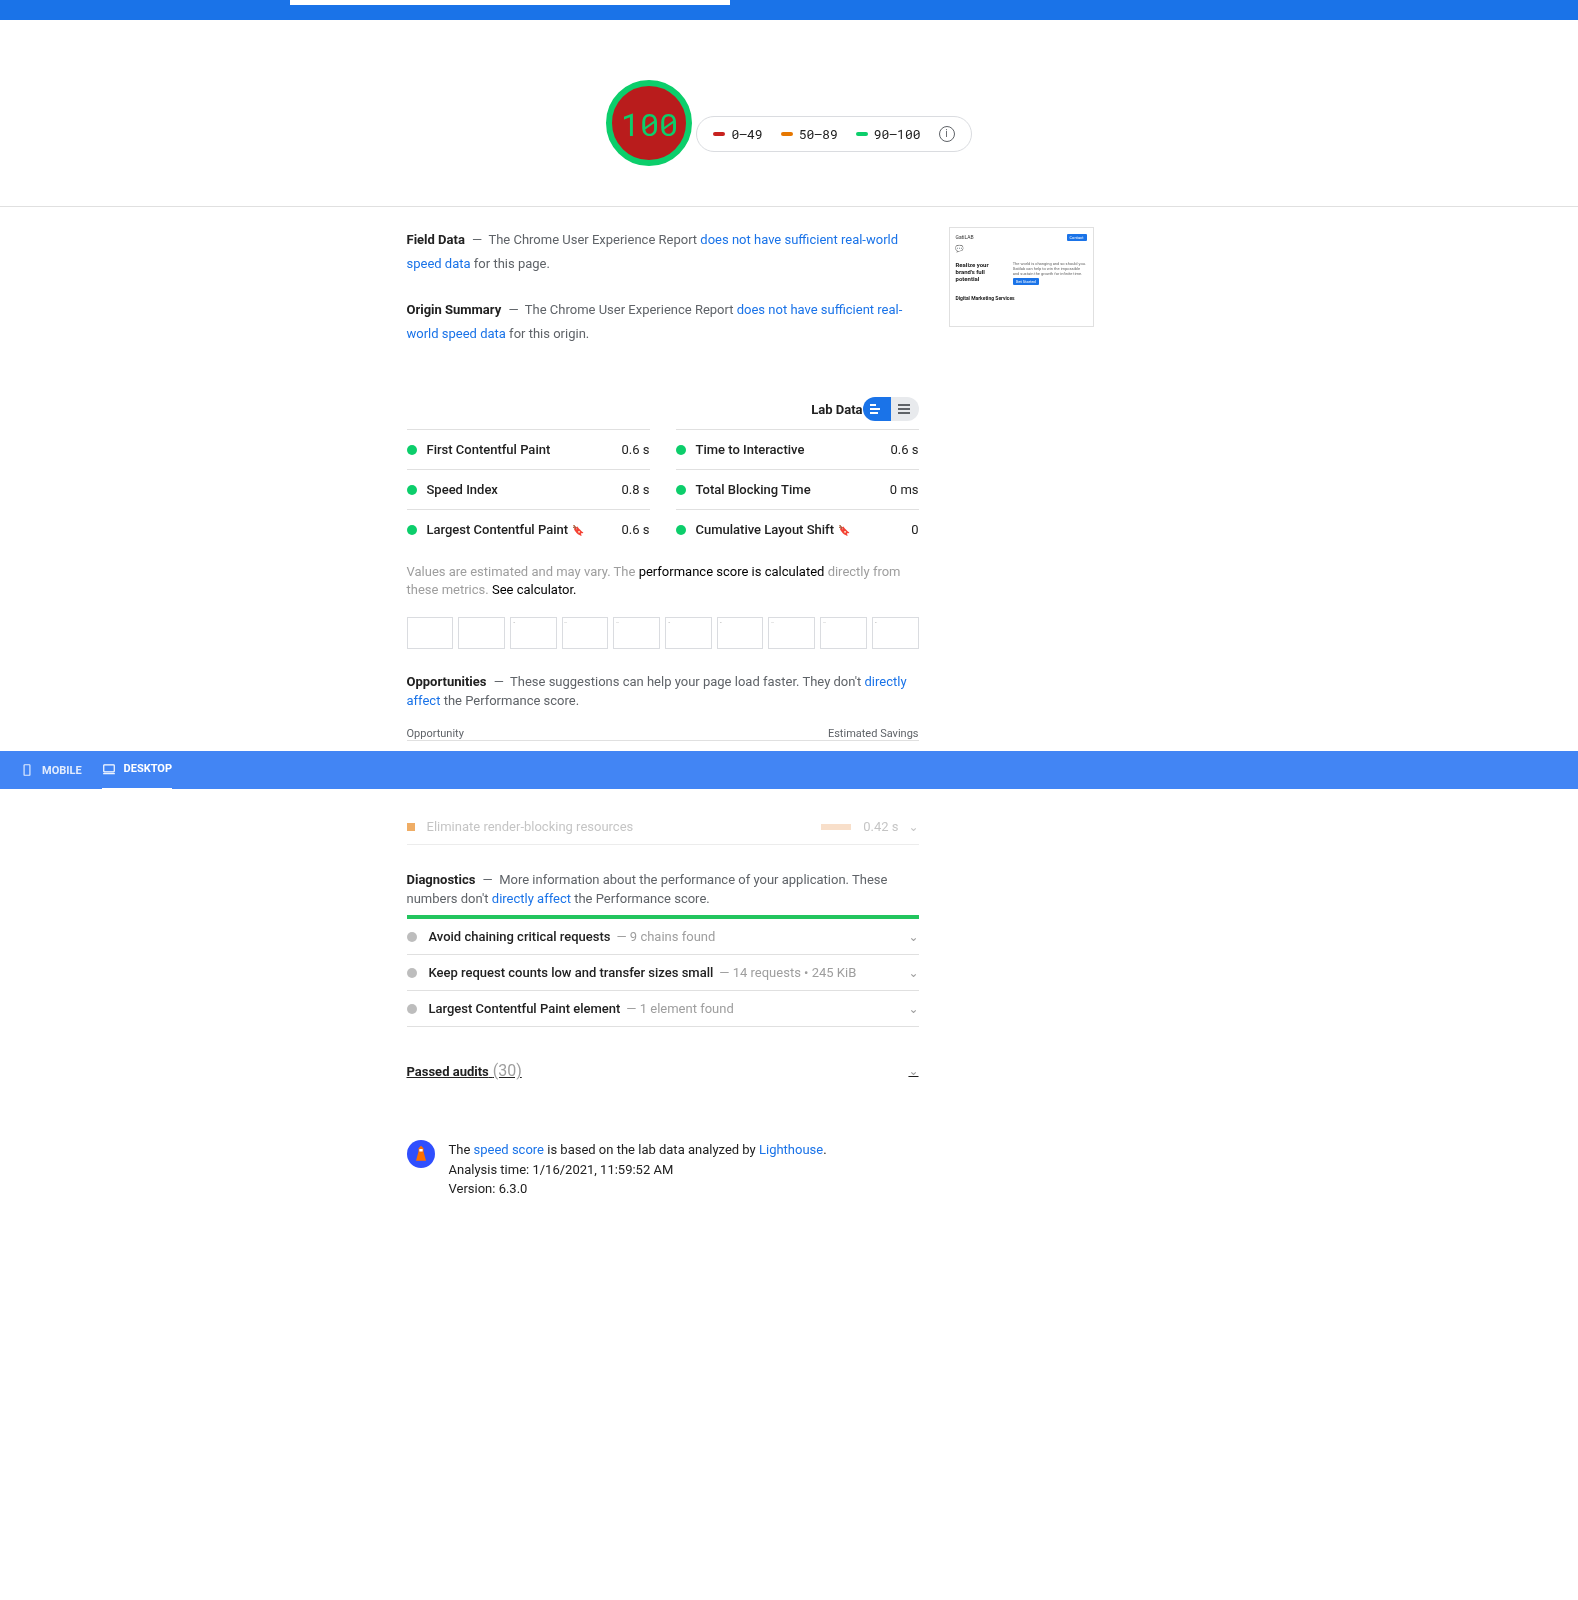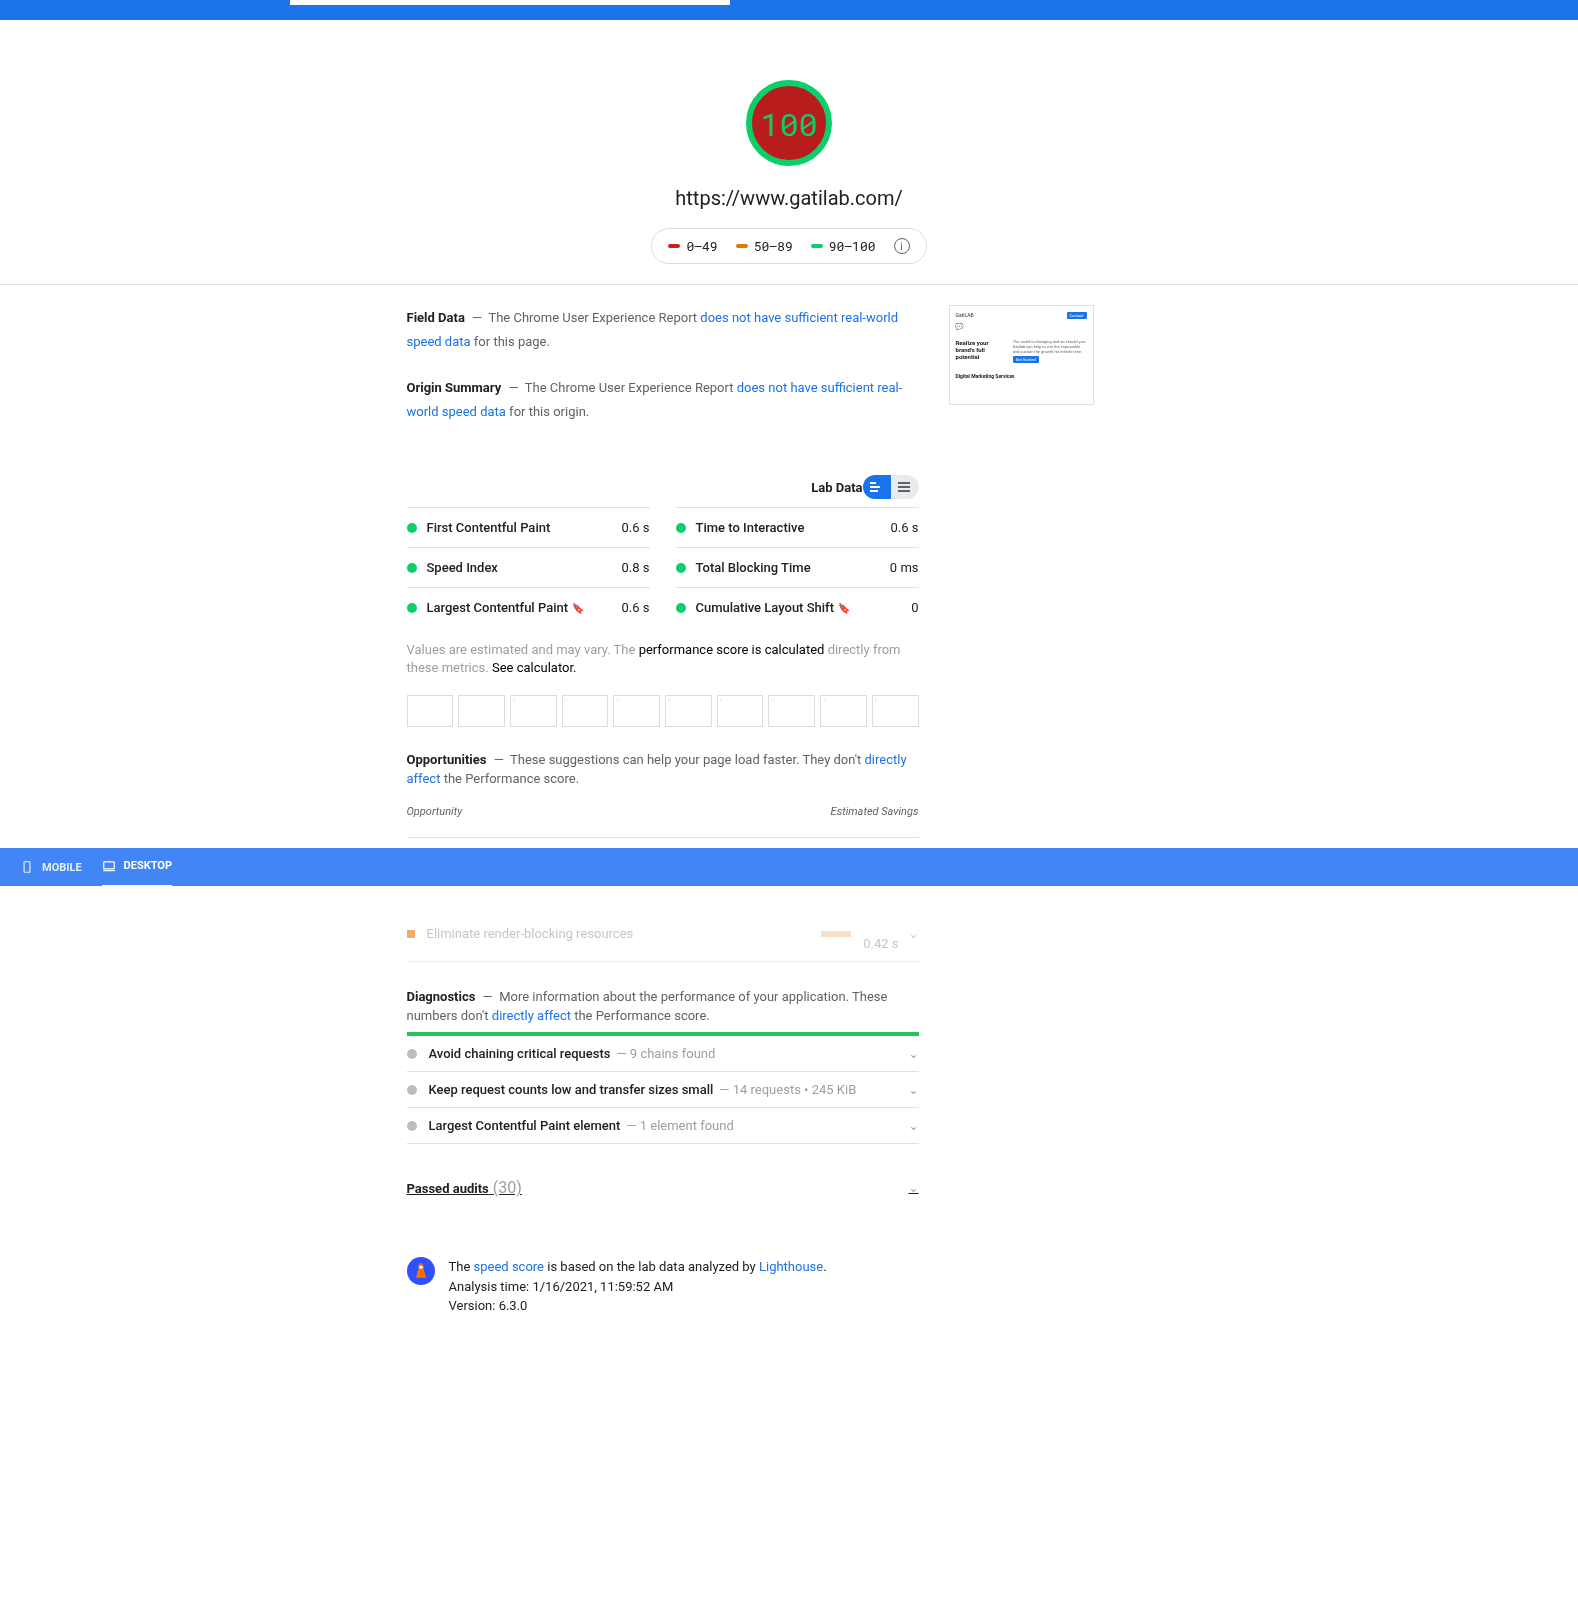--- a/index.html
+++ b/index.html
@@ -50,32 +50,32 @@
 .metric-value { font-size: 13px; color: #212121; }
 .bookmark-icon { color: #1a73e8; margin-left: 4px; font-size: 10px; }
 
 .note { font-size: 13px; color: #9e9e9e; margin-top: 14px; line-height: 1.4; }
 .note a { color: #000000; text-decoration: none; }
 
 .filmstrip { display: flex; gap: 5px; margin-top: 18px; }
 .film-frame { width: 48px; height: 32px; border: 1px solid #dadce0; background: #fff; font-size: 3px; padding: 2px; overflow: hidden; }
 
 .opportunities-section { margin-top: 22px; }
-.opp-header-row { display: flex; justify-content: space-between; font-size: 11px; color: #5f6368; padding: 8px 0 19px; border-bottom: 1px solid #e0e0e0; margin-top: 10px; font-style: italic; }
+.opp-header-row { display: flex; justify-content: space-between; font-size: 11px; color: #5f6368; padding: 8px 0 0; border-bottom: 1px solid #e0e0e0; margin-top: 10px; }
 
 .sticky-tabs { position: sticky; background: #4285f4; width: 100vw; margin-left: calc(-50vw + 50%); height: 38px; display: flex; align-items: center; padding-left: 20px; gap: 20px; margin-top: 10px; }
 .tab { display: flex; align-items: center; gap: 8px; color: #fff; font-size: 11px; font-weight: 700; padding: 12px 0; cursor: pointer; opacity: 0.85; }
 .tab-active { border-bottom: 3px solid #fff; opacity: 1; }
 .tab-icon { width: 14px; height: 14px; }
 
 .opp-item { display: flex; align-items: center; padding: 10px 0; border-bottom: 1px solid #e0e0e0; }
 .opp-dot { width: 8px; height: 8px; background: #e67700; margin-right: 12px; }
 .opp-name { flex: 1; font-size: 13px; color: #9e9e9e; }
 .opp-bar { width: 30px; height: 6px; background: #f5cba7; margin-right: 12px; }
-.opp-value { font-size: 13px; color: #9e9e9e; margin-right: 10px; margin-top: 20px; }
+.opp-value { font-size: 13px; color: #9e9e9e; margin-right: 10px; }
 .chevron { color: #9e9e9e; font-size: 12px; }
 
 .diagnostics-section { margin-top: 24px; }
 .diag-item { display: flex; align-items: center; padding: 10px 0; border-bottom: 1px solid #e0e0e0; cursor: pointer; }
 .diag-item:first-of-type { border-top: 4px solid #22c55e; margin-top: 8px; }
 .diag-dot { width: 10px; height: 10px; border-radius: 50%; background: #bdbdbd; margin-right: 12px; }
 .diag-name { font-size: 13px; font-weight: 500; }
 .diag-detail { font-size: 13px; color: #9e9e9e; margin-left: 6px; flex: 1; }
 
 .passed-section { margin-top: 24px; display: flex; justify-content: space-between; align-items: center; padding: 10px 0; cursor: pointer; text-decoration: underline; }
@@ -92,21 +92,20 @@
 <div class="topbar">
   <div class="search-container">
     <input class="search-input" style="">
   </div>
 </div>
 
 <div class="score-section">
   <div class="score-circle">
     <span class="score-value">100</span>
   </div>
-  <div class="url-text">https://www.gatilab.com/</div>
   <div class="legend">
     <div class="legend-item">
         <span class="legend-dash legend-red"></span>
         <span>0–49</span>
       </div>
     <div class="legend-item">
         <span class="legend-dash legend-orange"></span>
         <span>50–89</span>
       </div>
     <div class="legend-item">

